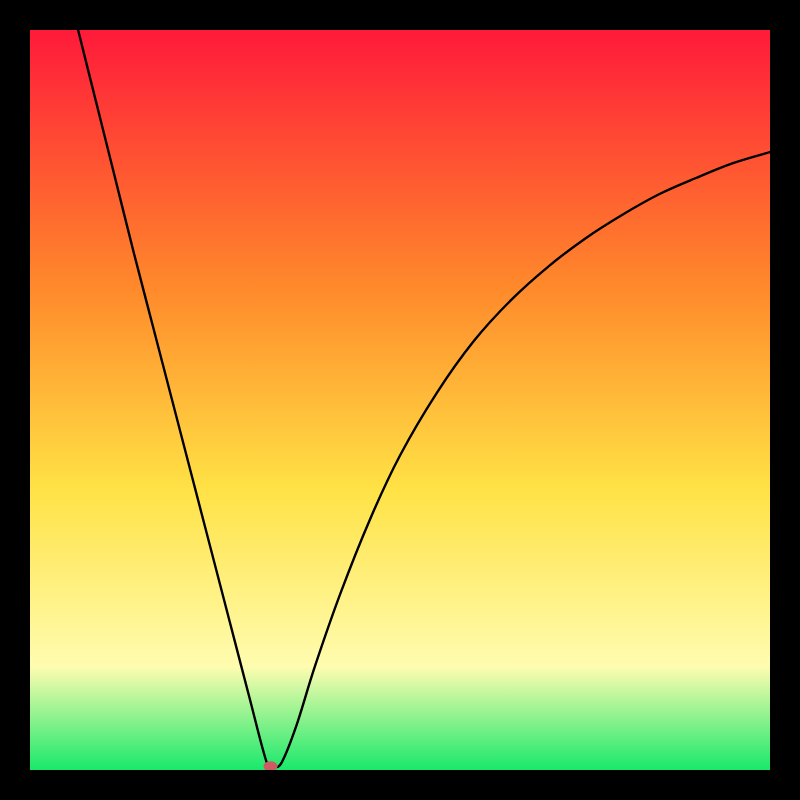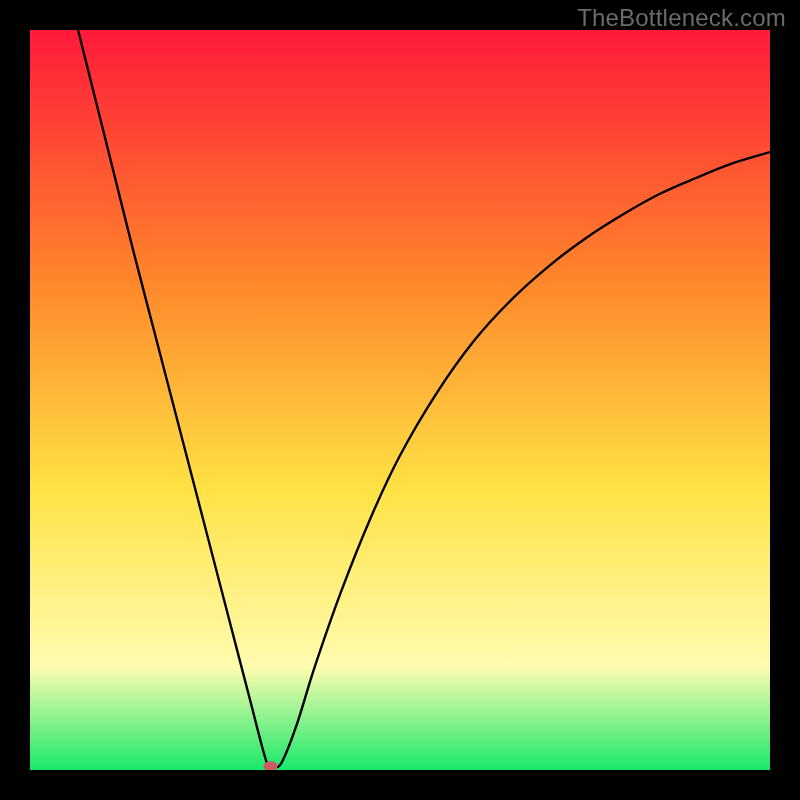--- a/index.html
+++ b/index.html
@@ -43,21 +43,20 @@
     height: 740px;
   }
   svg {
     display: block;
   }
 </style>
 </head>
 <body>
 
 <div class="frame">
-  <div class="watermark">TheBottleneck.com</div>
 
   <div class="plot-outer">
     <svg class="plot-inner" viewBox="0 0 740 740" preserveAspectRatio="none">
       <defs>
         <linearGradient id="bg-grad" x1="0" y1="0" x2="0" y2="1">
           <stop id="g0" offset="0%" stop-color="#ff1a3a"></stop>
           <stop id="g1" offset="35%" stop-color="#ff8a2b"></stop>
           <stop id="g2" offset="62%" stop-color="#ffe245"></stop>
           <stop id="g3" offset="86%" stop-color="#fffcb0"></stop>
           <stop id="g4" offset="100%" stop-color="#19e86b"></stop>

